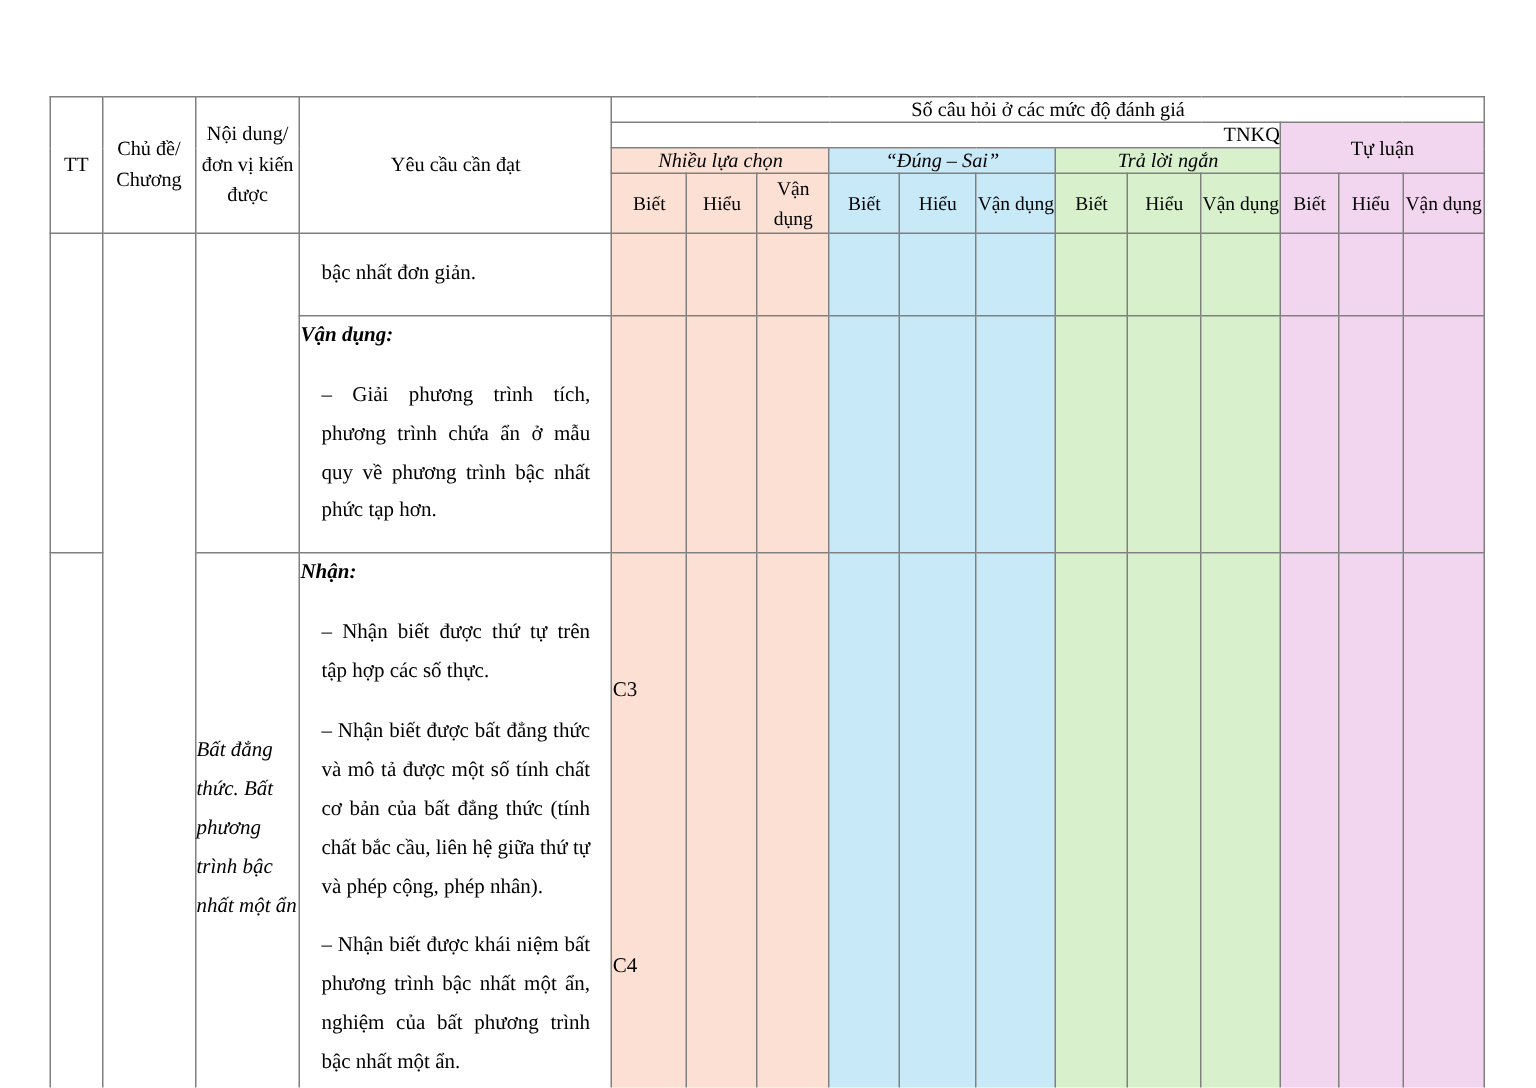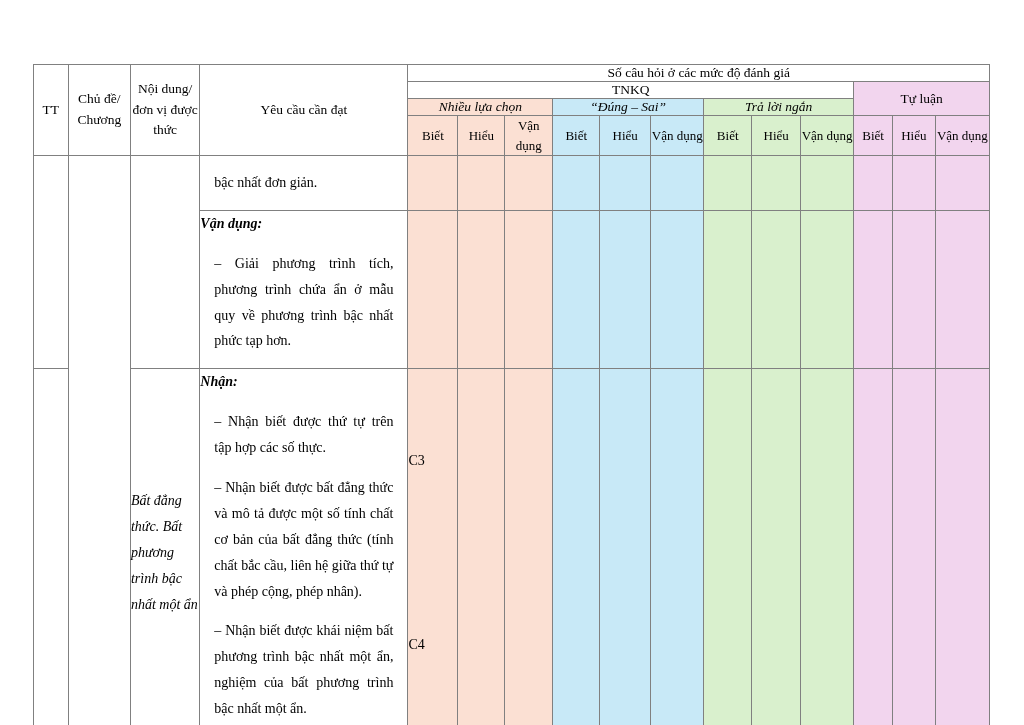--- a/index.html
+++ b/index.html
@@ -97,21 +97,21 @@
     vertical-align: top;
     font-size: 14px;
     padding-top: 40px;
   }
 
   
   .tint-mc   { background: #fbe0d3 !important; margin-left: 12px; }
   .tint-tf   { background: #c8e9f7 !important; }
   .tint-sa   { background: #d9f0cd !important; margin-top: 32px; }
   .tint-essay{ background: #f2d5ee !important; }
-  .tint-white{ background: #ffffff !important; }
+  .tint-white{ background: #ffffff !important; text-align: right; }
 </style>
 </head>
 <body>
 
 <div class="page">
 
   <table class="matrix">
     <colgroup>
       <col style="width:34px">
       <col style="width:61px">
@@ -129,21 +129,21 @@
       <col style="width:38px">
         <col style="width:42px">
         <col style="width:53px">
     </colgroup>
 
     <thead>
 
       <tr>
         <th class="hd" rowspan="4">TT</th>
         <th class="hd" rowspan="4">Chủ đề/ Chương</th>
-        <th class="hd" rowspan="4">Nội dung/ đơn vị được thức</th>
+        <th class="hd" rowspan="4">Nội dung/ đơn vị kiến được</th>
         <th class="hd" rowspan="4">Yêu cầu cần đạt</th>
         <th class="hd-group" colspan="12">Số câu hỏi ở các mức độ đánh giá</th>
       </tr>
 
       <tr>
         <th class="hd-group tint-white" colspan="9">TNKQ</th>
         <th class="hd-group tint-essay" colspan="3" rowspan="2">Tự luận</th>
       </tr>
 
       <tr>

